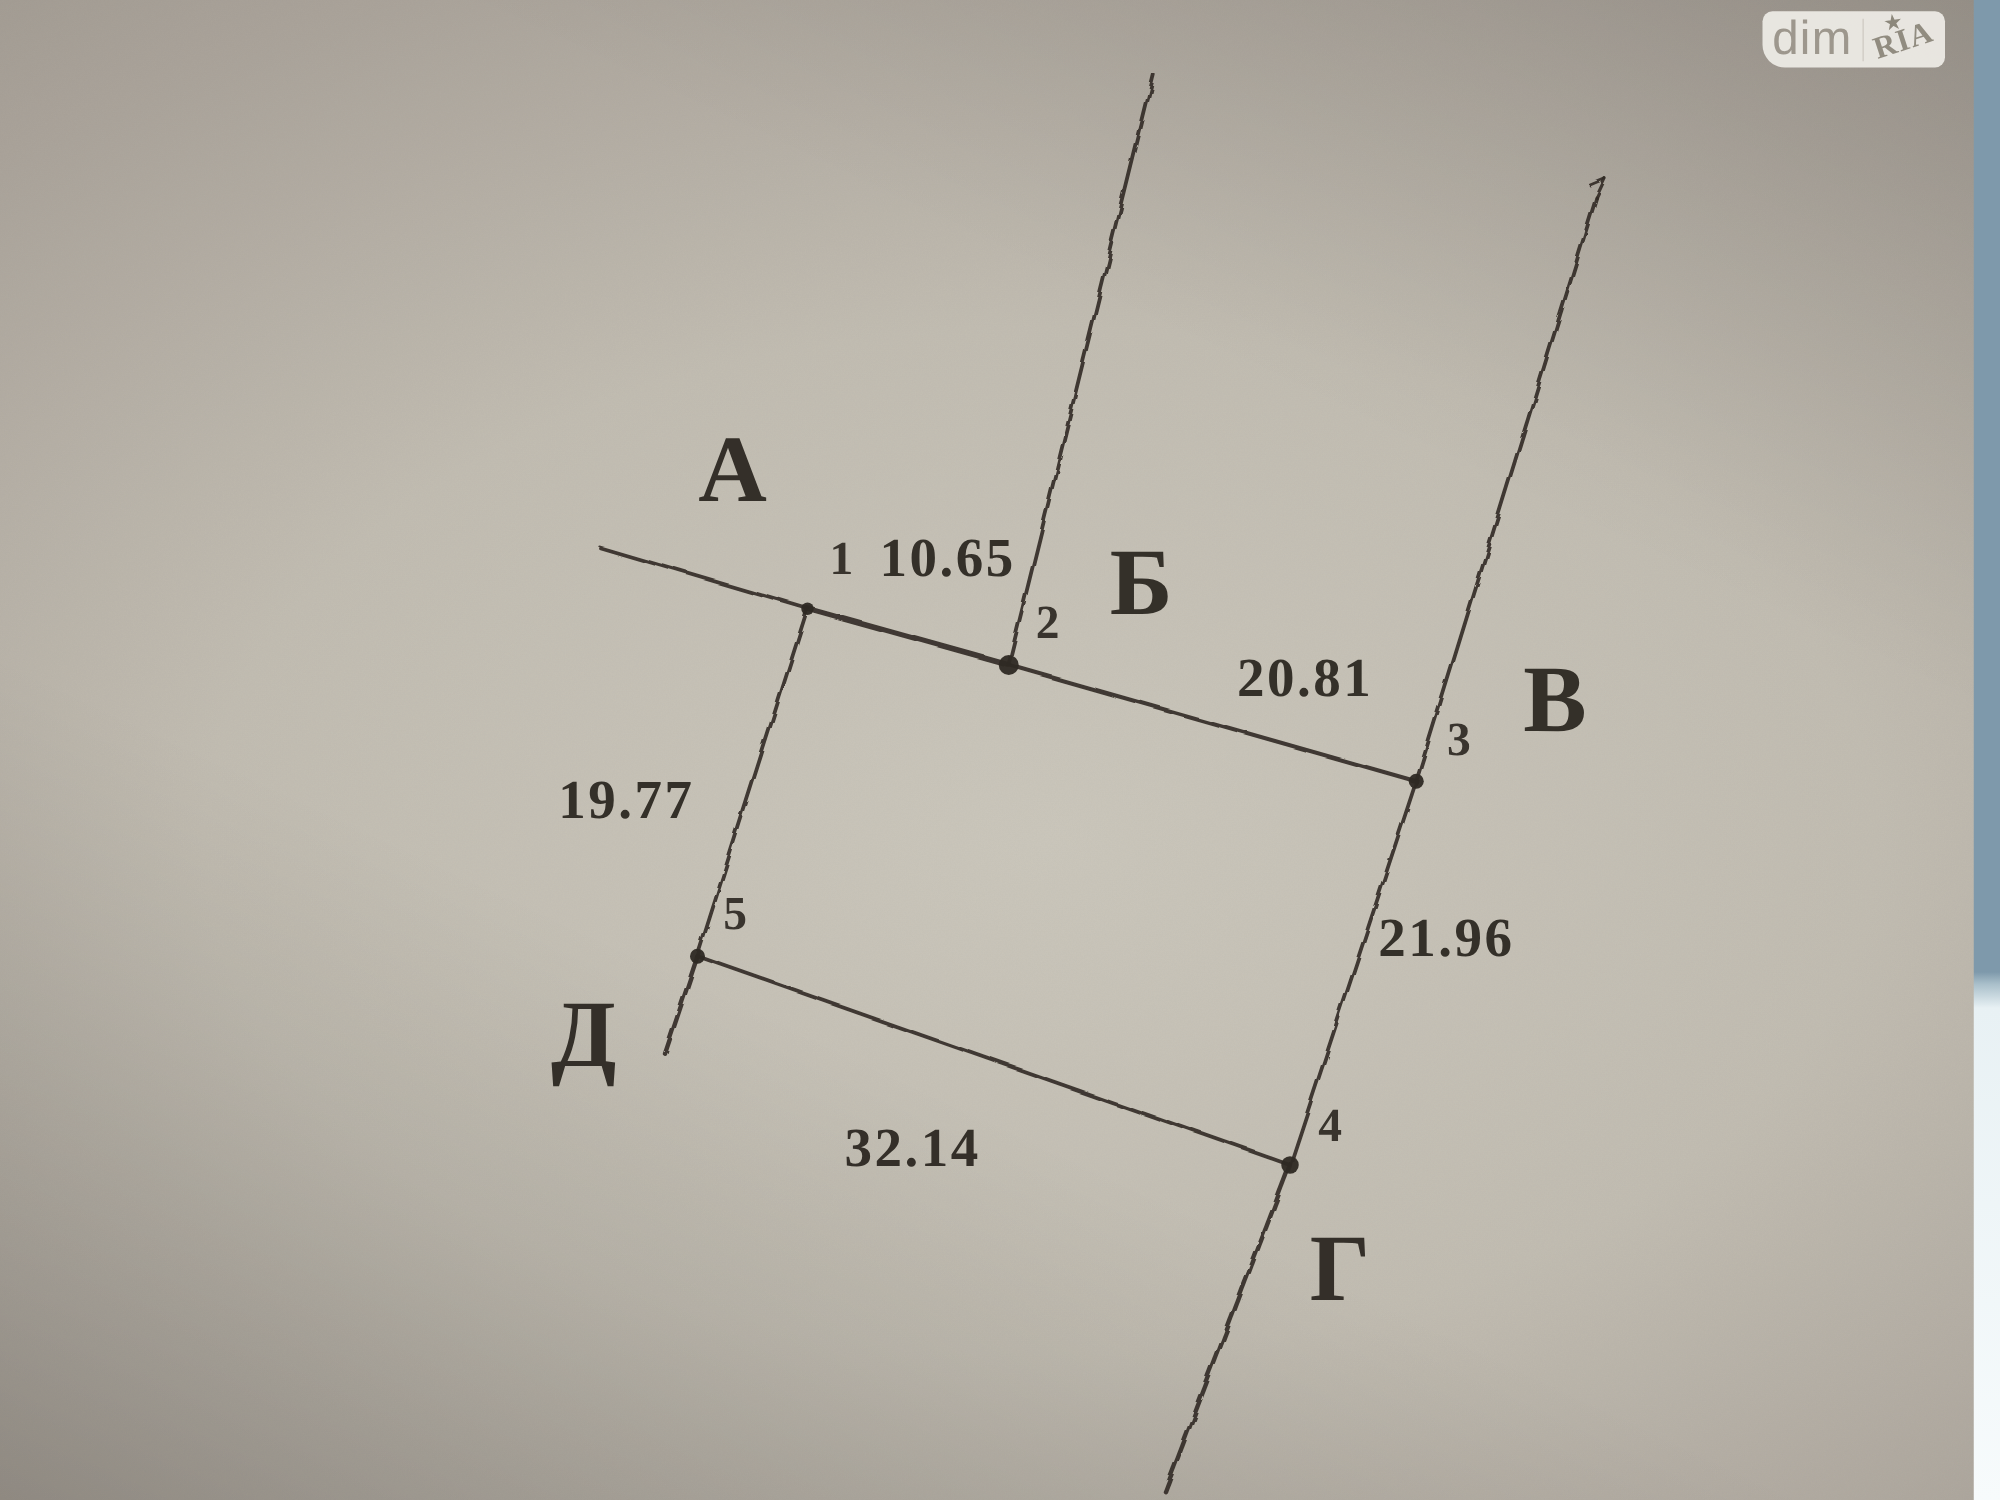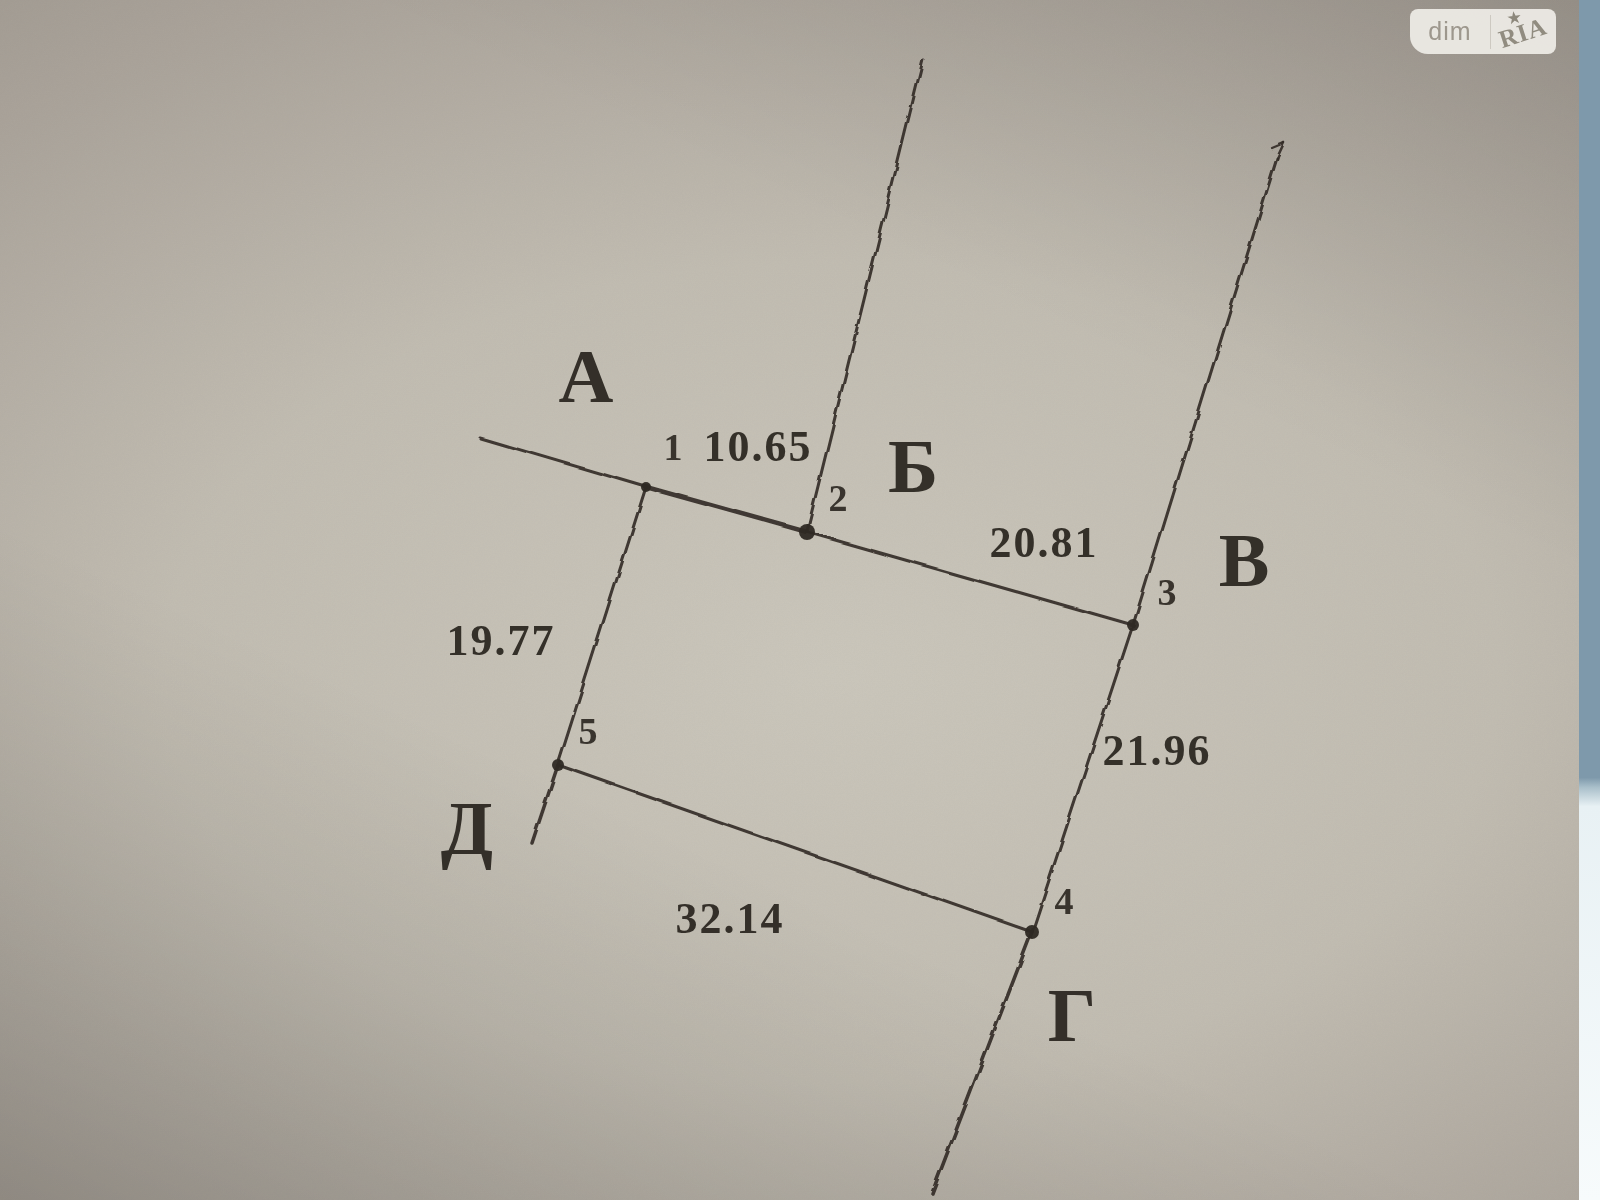--- a/index.html
+++ b/index.html
@@ -23,21 +23,21 @@
   }
   
   .watermark {
     position:absolute; left:1410px; top:9px; width:146px; height:45px;
     background:rgba(236,234,229,0.95);
     border-radius:8px 8px 8px 18px;
     display:flex; align-items:center; justify-content:space-between;
   }
   .wm-left {
     flex:1 1 55%; text-align:center;
-    font-size:25px; font-weight:500; color:#9d978d; letter-spacing:1px;
+    font-size:38px; font-weight:500; color:#9d978d; letter-spacing:1px;
   }
   .wm-divider { width:1px; height:34px; background:#cdc9c1; }
   .wm-right { flex:1 1 45%; position:relative; height:100%; }
   .ria-wrap {
     position:absolute; left:50%; top:54%;
     transform:translate(-50%,-50%) rotate(-18deg);
     font-family:"Liberation Serif", serif;
     font-weight:700; font-size:25px; color:#918c80; letter-spacing:1px;
   }
   .ria-star {

